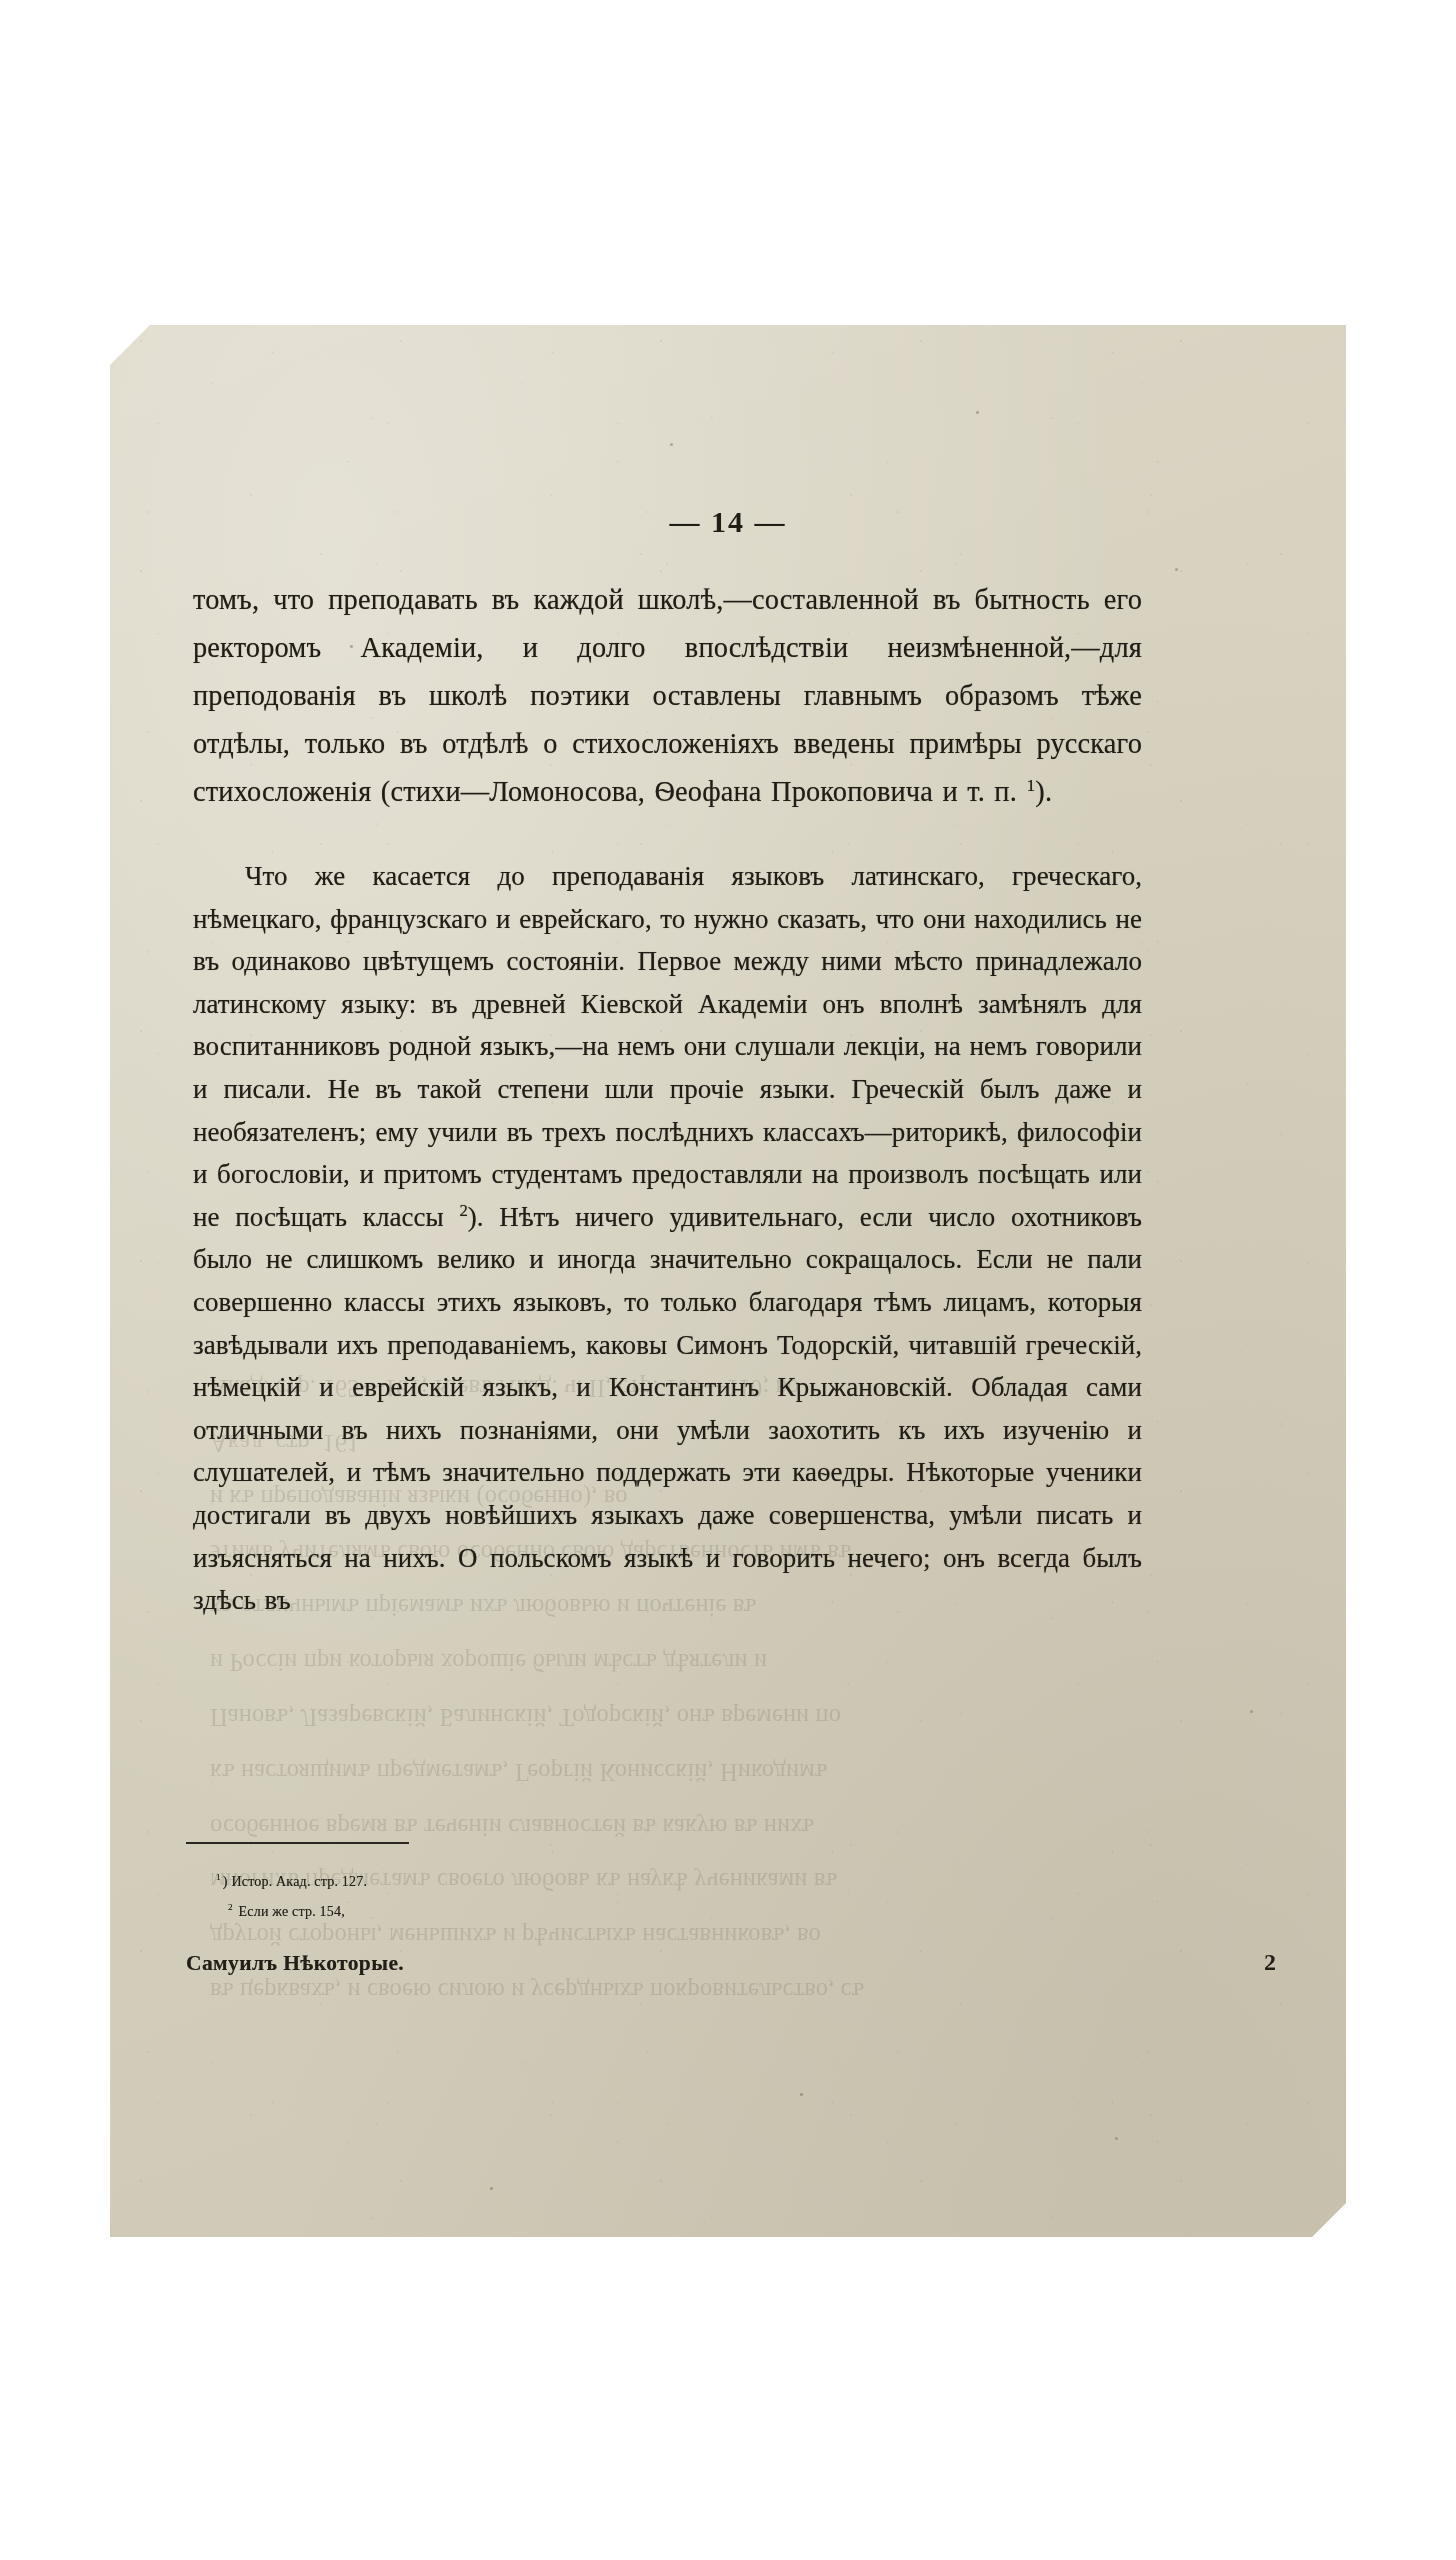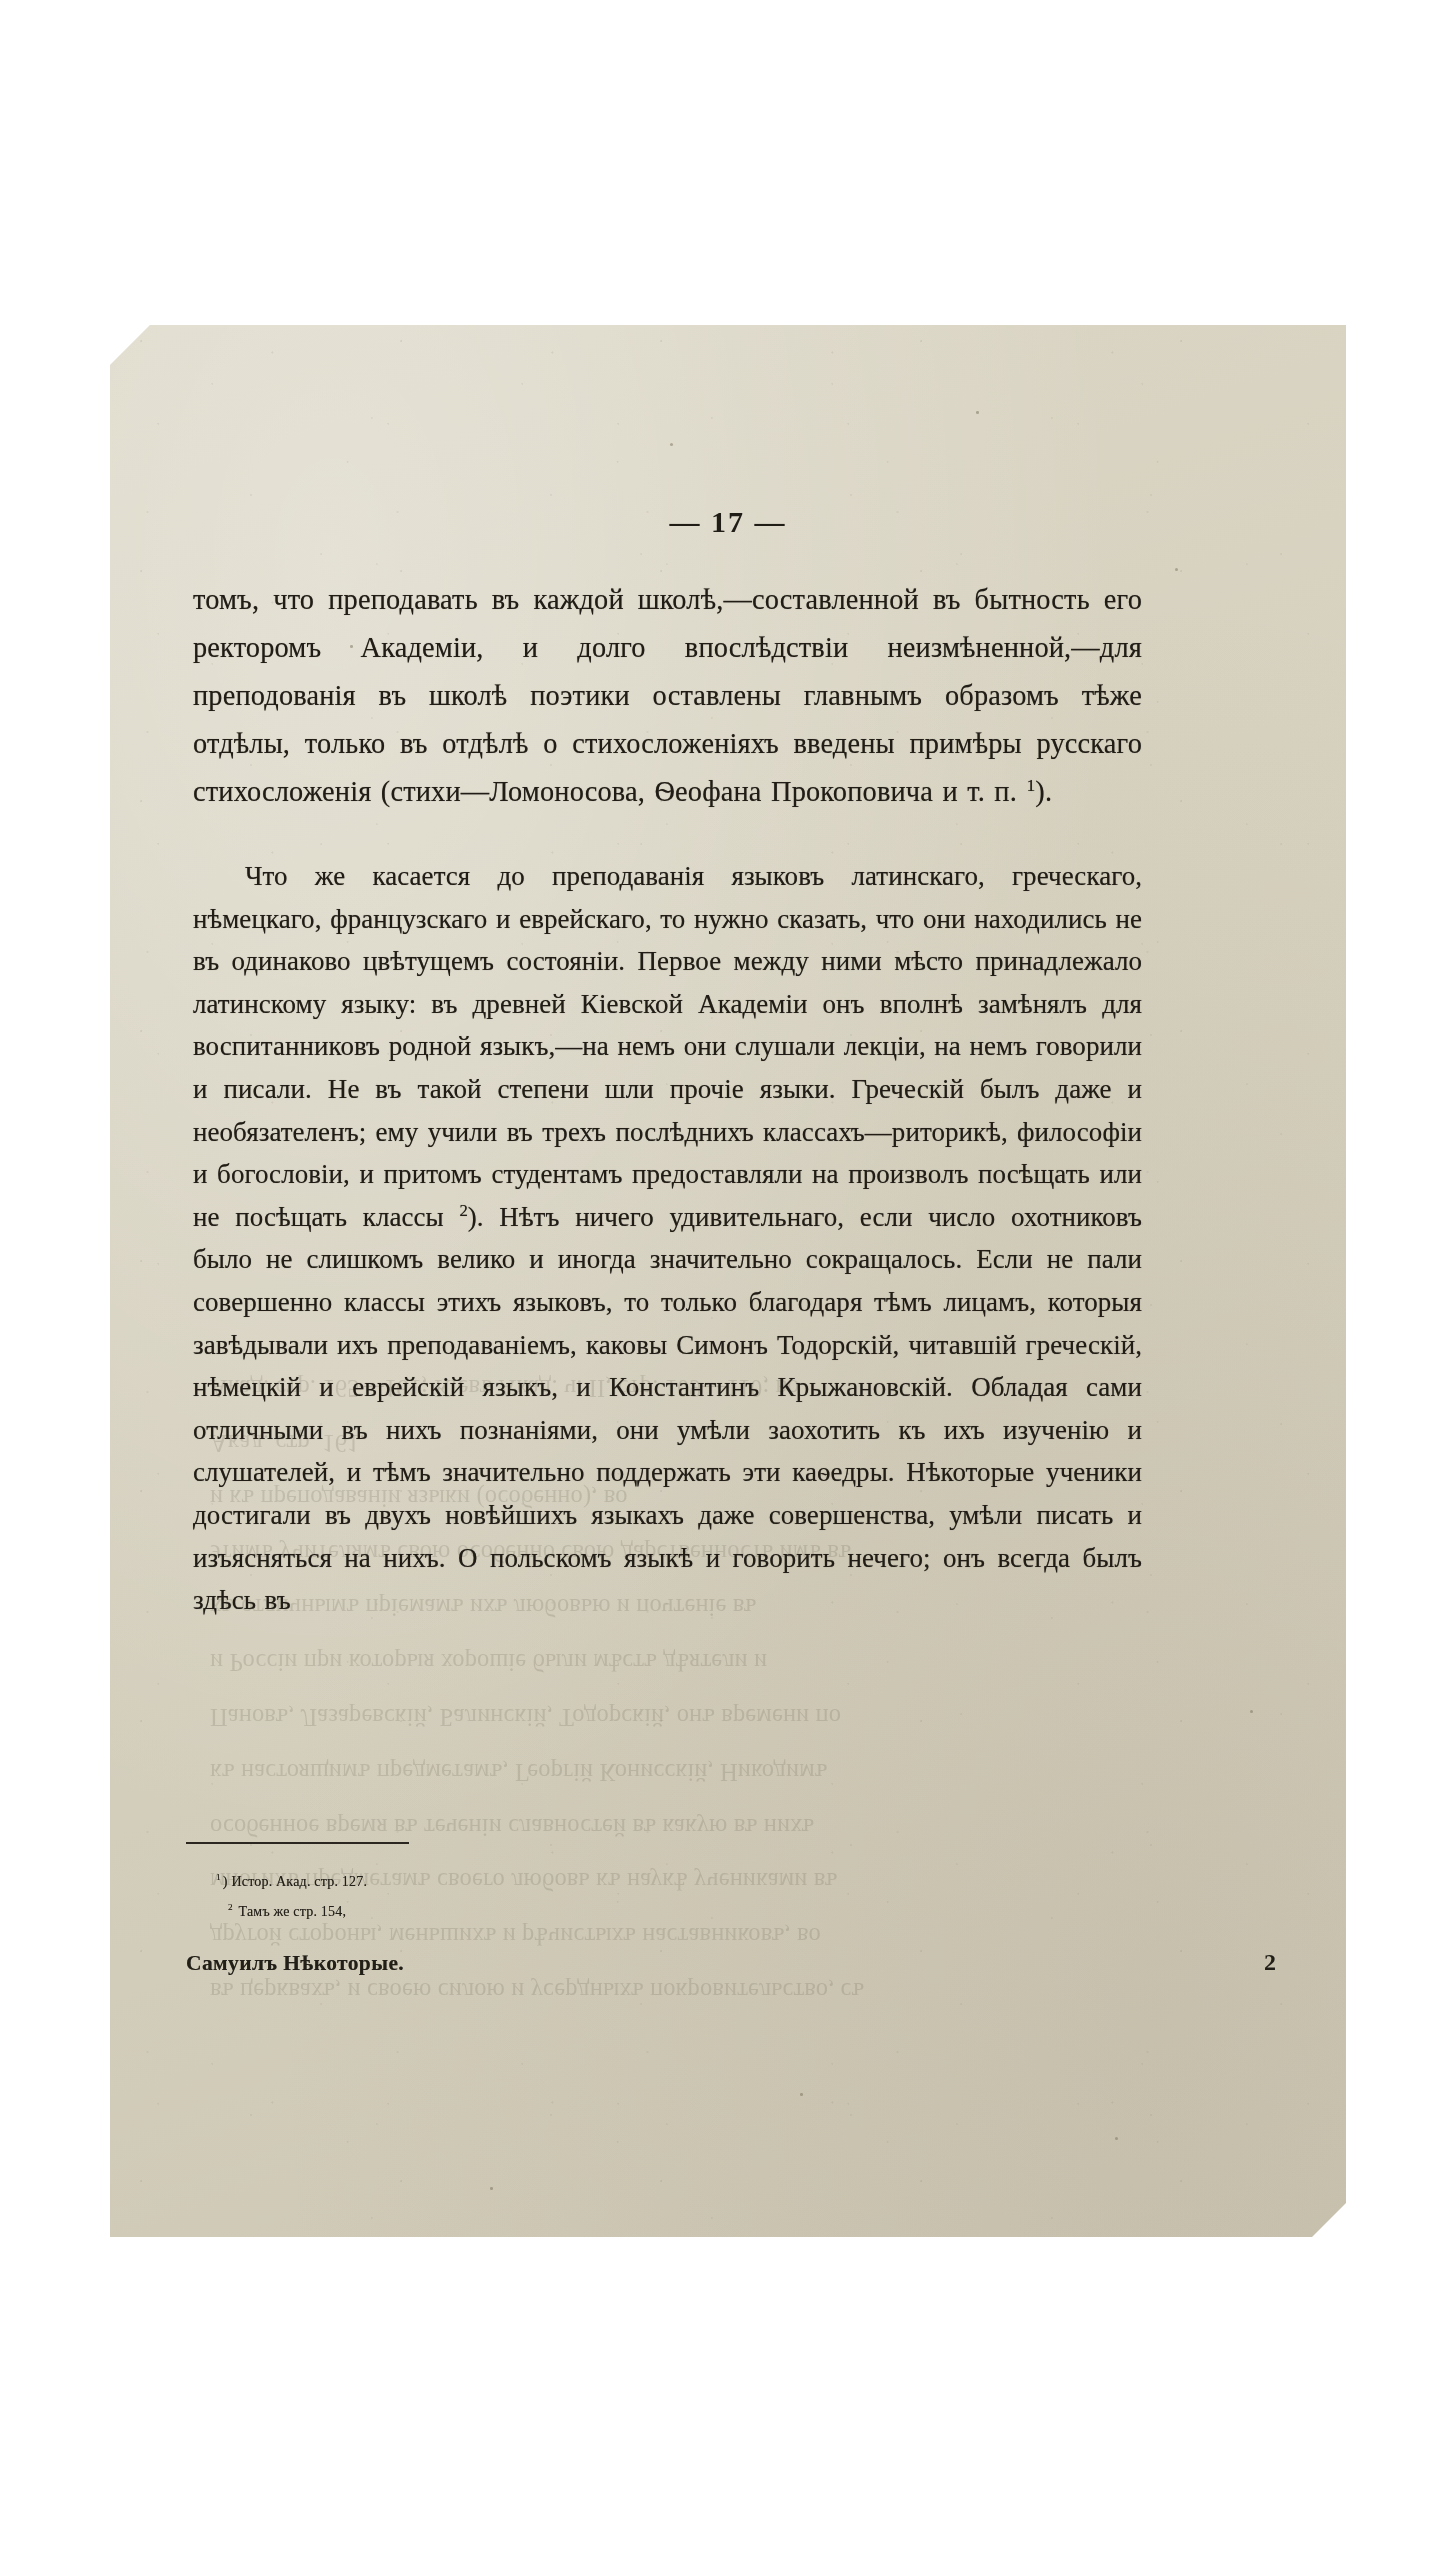--- a/index.html
+++ b/index.html
@@ -220,35 +220,35 @@
     <p>и Россіи при которыя хорошіе были мѣстъ дѣятели и</p>
     <p>къ отличнымъ пріемамъ ихъ любовью и почтеніе въ</p>
     <p>этимъ учителямъ свою особенно свою дарственность имъ въ</p>
     <p>и къ преподаваніи языки (особенно), во</p>
     <p>Акад. стр. 161.</p>
     <p>Акад. стр. 165—161; Кіевъ Акад. ч. II, стр. 109—110; во</p>
   </div>
 
   <div id="content">
 
-    <div class="folio">— 17 —</div>
+    <div class="folio">— 14 —</div>
 
     <div class="textblock">
 
       <p class="para para-1"><span>томъ, что преподавать въ каждой школѣ,—составленной въ бытность его ректоромъ Академіи, и долго впослѣдствіи неизмѣненной,—для преподованія въ школѣ поэтики оставлены главнымъ образомъ тѣже отдѣлы, только въ отдѣлѣ о стихосложеніяхъ введены примѣры русскаго стихосложенія (стихи—Ломоносова, Ѳеофана Прокоповича и т. п. </span><span class="sup">1</span><span>).</span></p>
 
       <p class="para para-2"><span>Что же касается до преподаванія языковъ латинскаго, греческаго, нѣмецкаго, французскаго и еврейскаго, то нужно сказать, что они находились не въ одинаково цвѣтущемъ состояніи. Первое между ними мѣсто принадлежало латинскому языку: въ древней Кіевской Академіи онъ вполнѣ замѣнялъ для воспитанниковъ родной языкъ,—на немъ они слушали лекціи, на немъ говорили и писали. Не въ такой степени шли прочіе языки. Греческій былъ даже и необязателенъ; ему учили въ трехъ послѣднихъ классахъ—риторикѣ, философіи и богословіи, и притомъ студентамъ предоставляли на произволъ посѣщать или не посѣщать классы </span><span class="sup">2</span><span>). Нѣтъ ничего удивительнаго, если число охотниковъ было не слишкомъ велико и иногда значительно сокращалось. Если не пали совершенно классы этихъ языковъ, то только благодаря тѣмъ лицамъ, которыя завѣдывали ихъ преподаваніемъ, каковы Симонъ Тодорскій, читавшій греческій, нѣмецкій и еврейскій языкъ, и Константинъ Крыжановскій. Обладая сами отличными въ нихъ познаніями, они умѣли заохотить къ ихъ изученію и слушателей, и тѣмъ значительно поддержать эти каѳедры. Нѣкоторые ученики достигали въ двухъ новѣйшихъ языкахъ даже совершенства, умѣли писать и изъясняться на нихъ. О польскомъ языкѣ и говорить нечего; онъ всегда былъ здѣсь въ</span></p>
 
     </div>
 
     <div class="footnote-rule"></div>
 
     <div class="footnotes">
       <p class="footnote footnote-1"><span class="fn-mark">1</span><span>)</span><span> Истор. Акад. стр. 127.</span></p>
-      <p class="footnote footnote-2"><span class="fn-mark">2</span><span></span><span> Тамъ же стр. 154,</span></p>
+      <p class="footnote footnote-2"><span class="fn-mark">2</span><span></span><span> Если же стр. 154,</span></p>
     </div>
 
     <div class="runfoot">
       <span class="runfoot-title">Самуилъ Нѣкоторые.</span>
       <span class="runfoot-sig">2</span>
     </div>
 
   </div>
 
   <span class="speck" style="left:560px;  top:118px;  width:3px; height:3px;"></span>

